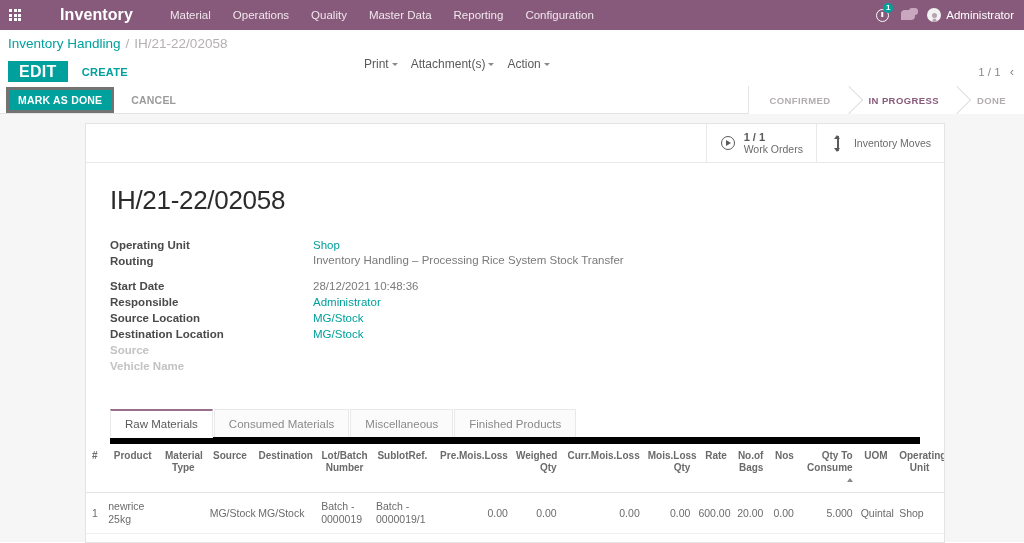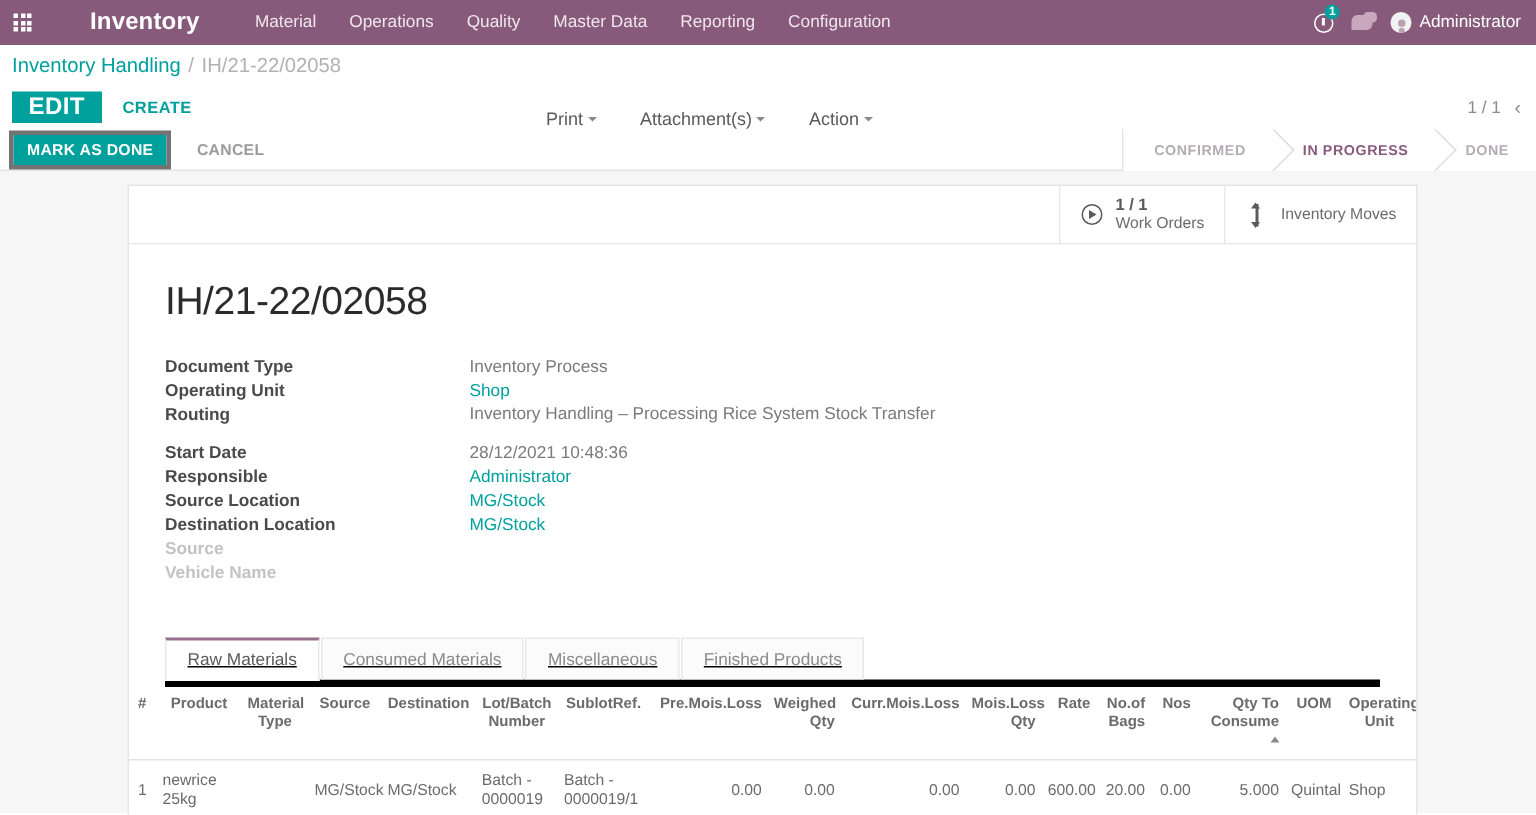--- a/index.html
+++ b/index.html
@@ -176,21 +176,21 @@
     letter-spacing: 0.3px;
     padding: 4px 9px;
     margin-left: 5px;
     border: none;
     cursor: pointer;
   }
   .cp-dropdowns {
     position: absolute;
     left: 364px; top: 0;
     height: 29px;
-    display: flex; align-items: flex-end; gap: 29px;
+    display: flex; align-items: flex-start; gap: 13px;
   }
   .cp-dd {
     font-size: 12px;
     color: #5a5a5a;
     cursor: pointer;
     white-space: nowrap;
   }
   .caret {
     display: inline-block;
     width: 0; height: 0;
@@ -389,23 +389,22 @@
     font-size: 11.5px;
     color: #7a7a7a;
   }
   .field-value.link { color: #00A09D; cursor: pointer; }
   .field-value.multi { line-height: 13.5px; }
 
   
   .notebook { margin-top: 36px; }
   .tabs {
     display: flex;
-    border-bottom: 5px solid #000000;
+    border-bottom: 7px solid #000000;
     padding-left: 0;
-    text-decoration: underline;
   }
   .tab {
     font-size: 11.5px;
     color: #8a8a8a;
     padding: 8px 14px 7px 14px;
     background: #fbfbfb;
     border: 1px solid #e9e9e9;
     border-bottom: none;
     margin-right: 1px;
     cursor: pointer;
@@ -557,24 +556,20 @@
             </span>
         </span>
         <span class="stat-label-only">Inventory Moves</span>
       </div>
     </div>
 
     <div class="sheet-inner">
       <div class="record-title">IH/21-22/02058</div>
 
       <div class="field-grid">
-        <div class="field-row">
-          <div class="field-label">Document Type</div>
-          <div class="field-value">Inventory Process</div>
-        </div>
         <div class="field-row">
           <div class="field-label">Operating Unit</div>
           <div class="field-value link">Shop</div>
         </div>
         <div class="field-row">
           <div class="field-label">Routing</div>
           <div class="field-value multi" style="max-width:330px">Inventory Handling – Processing Rice System Stock Transfer</div>
         </div>
 
         <div class="field-row gap-top">

